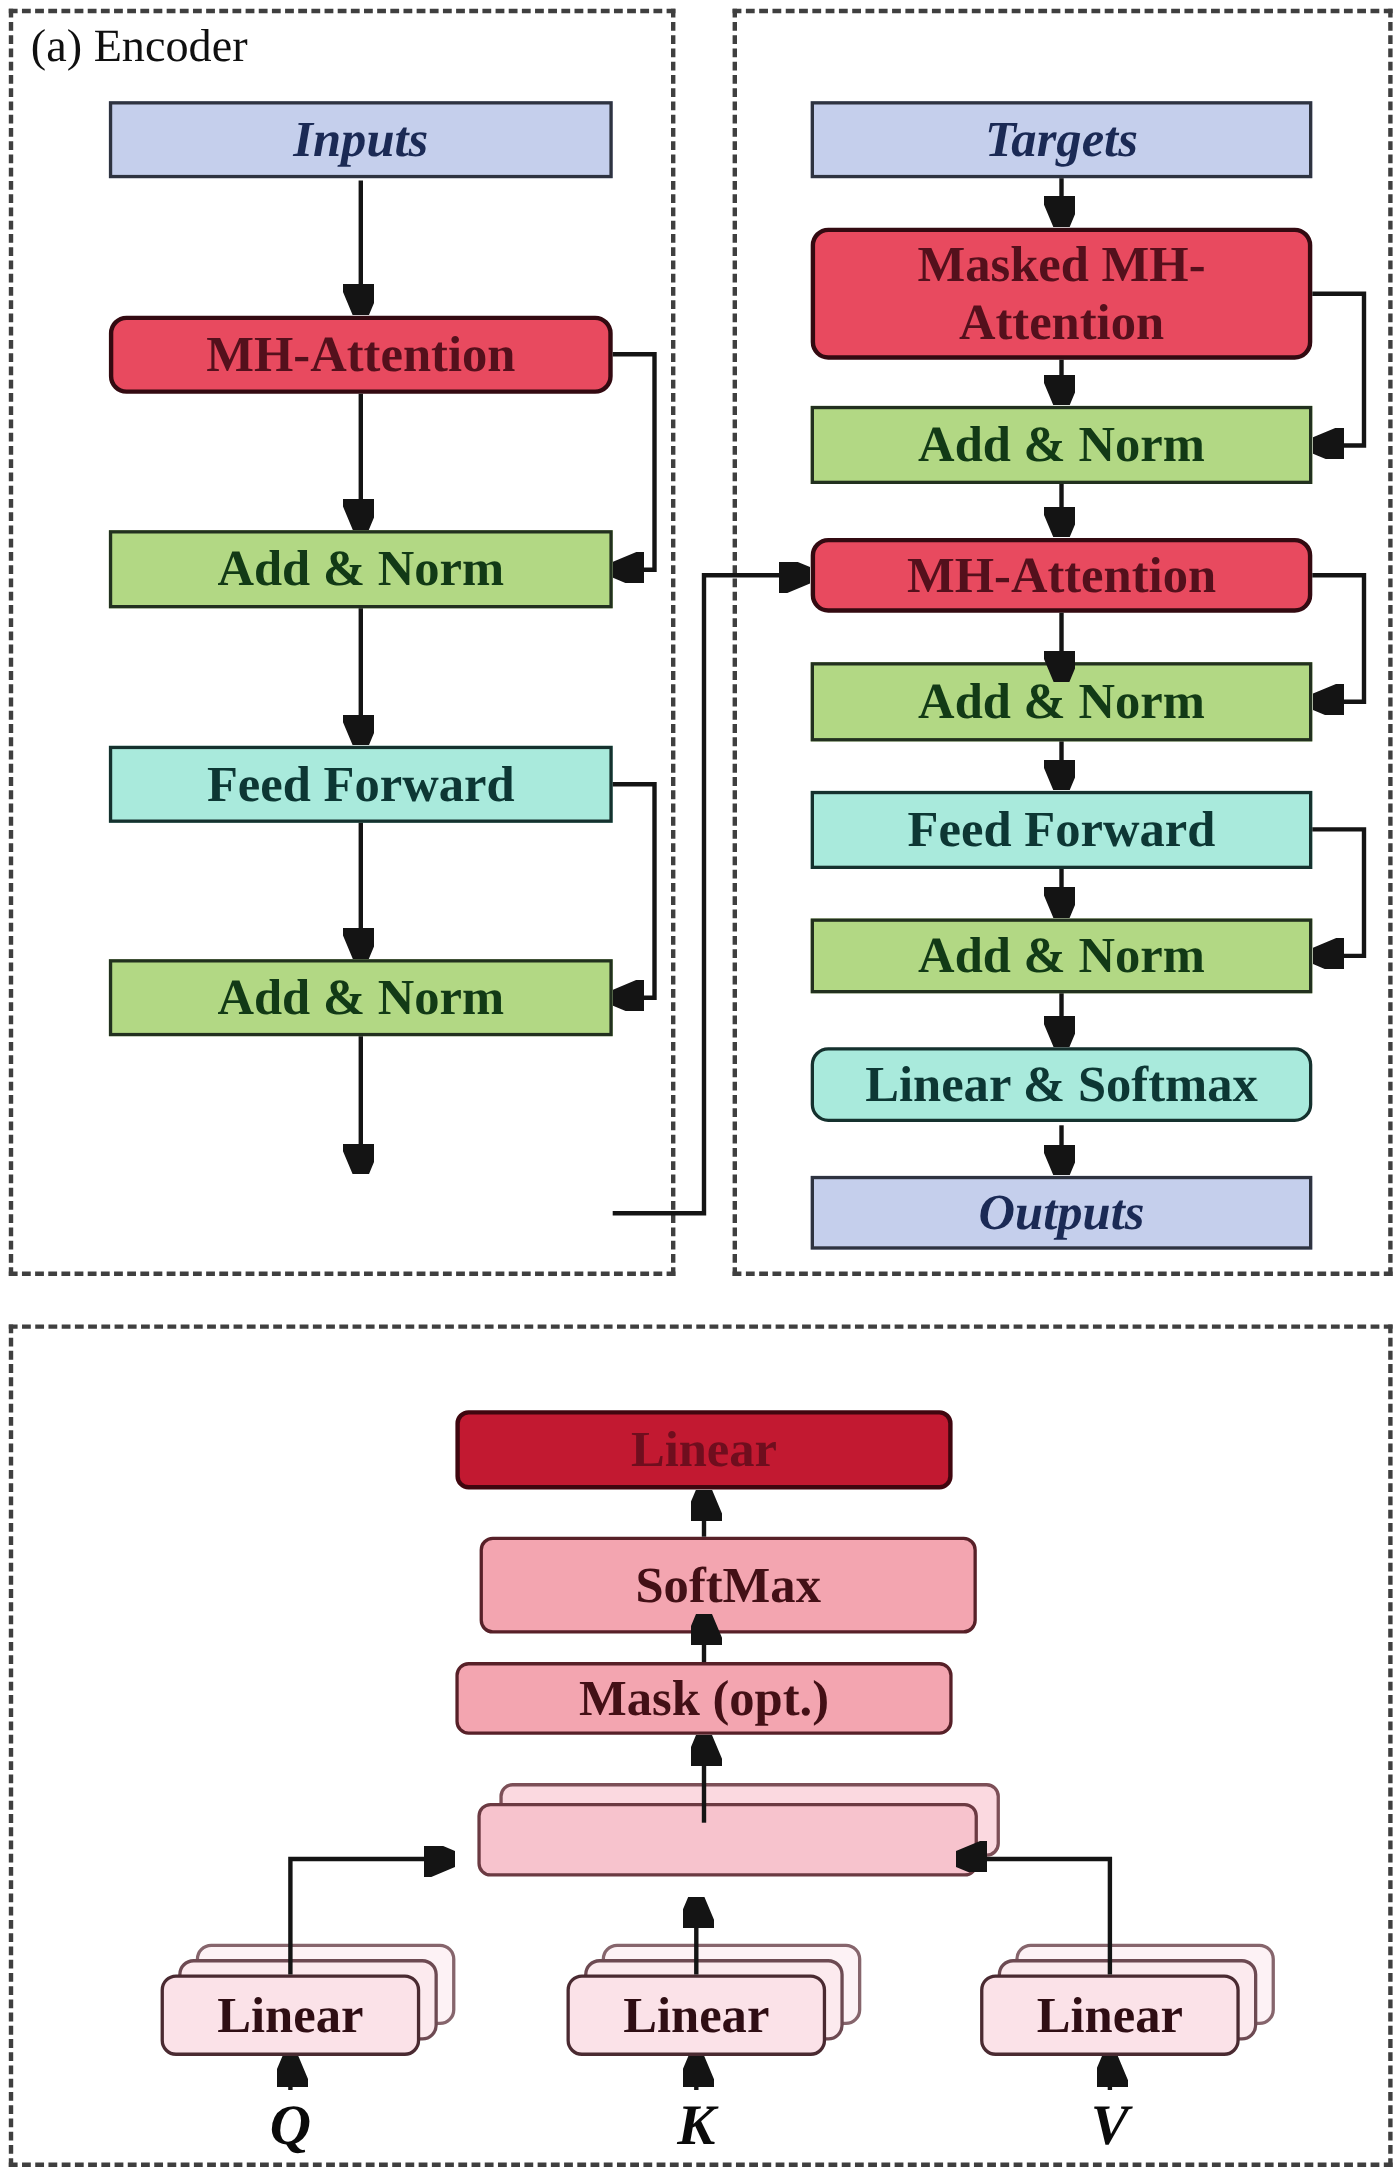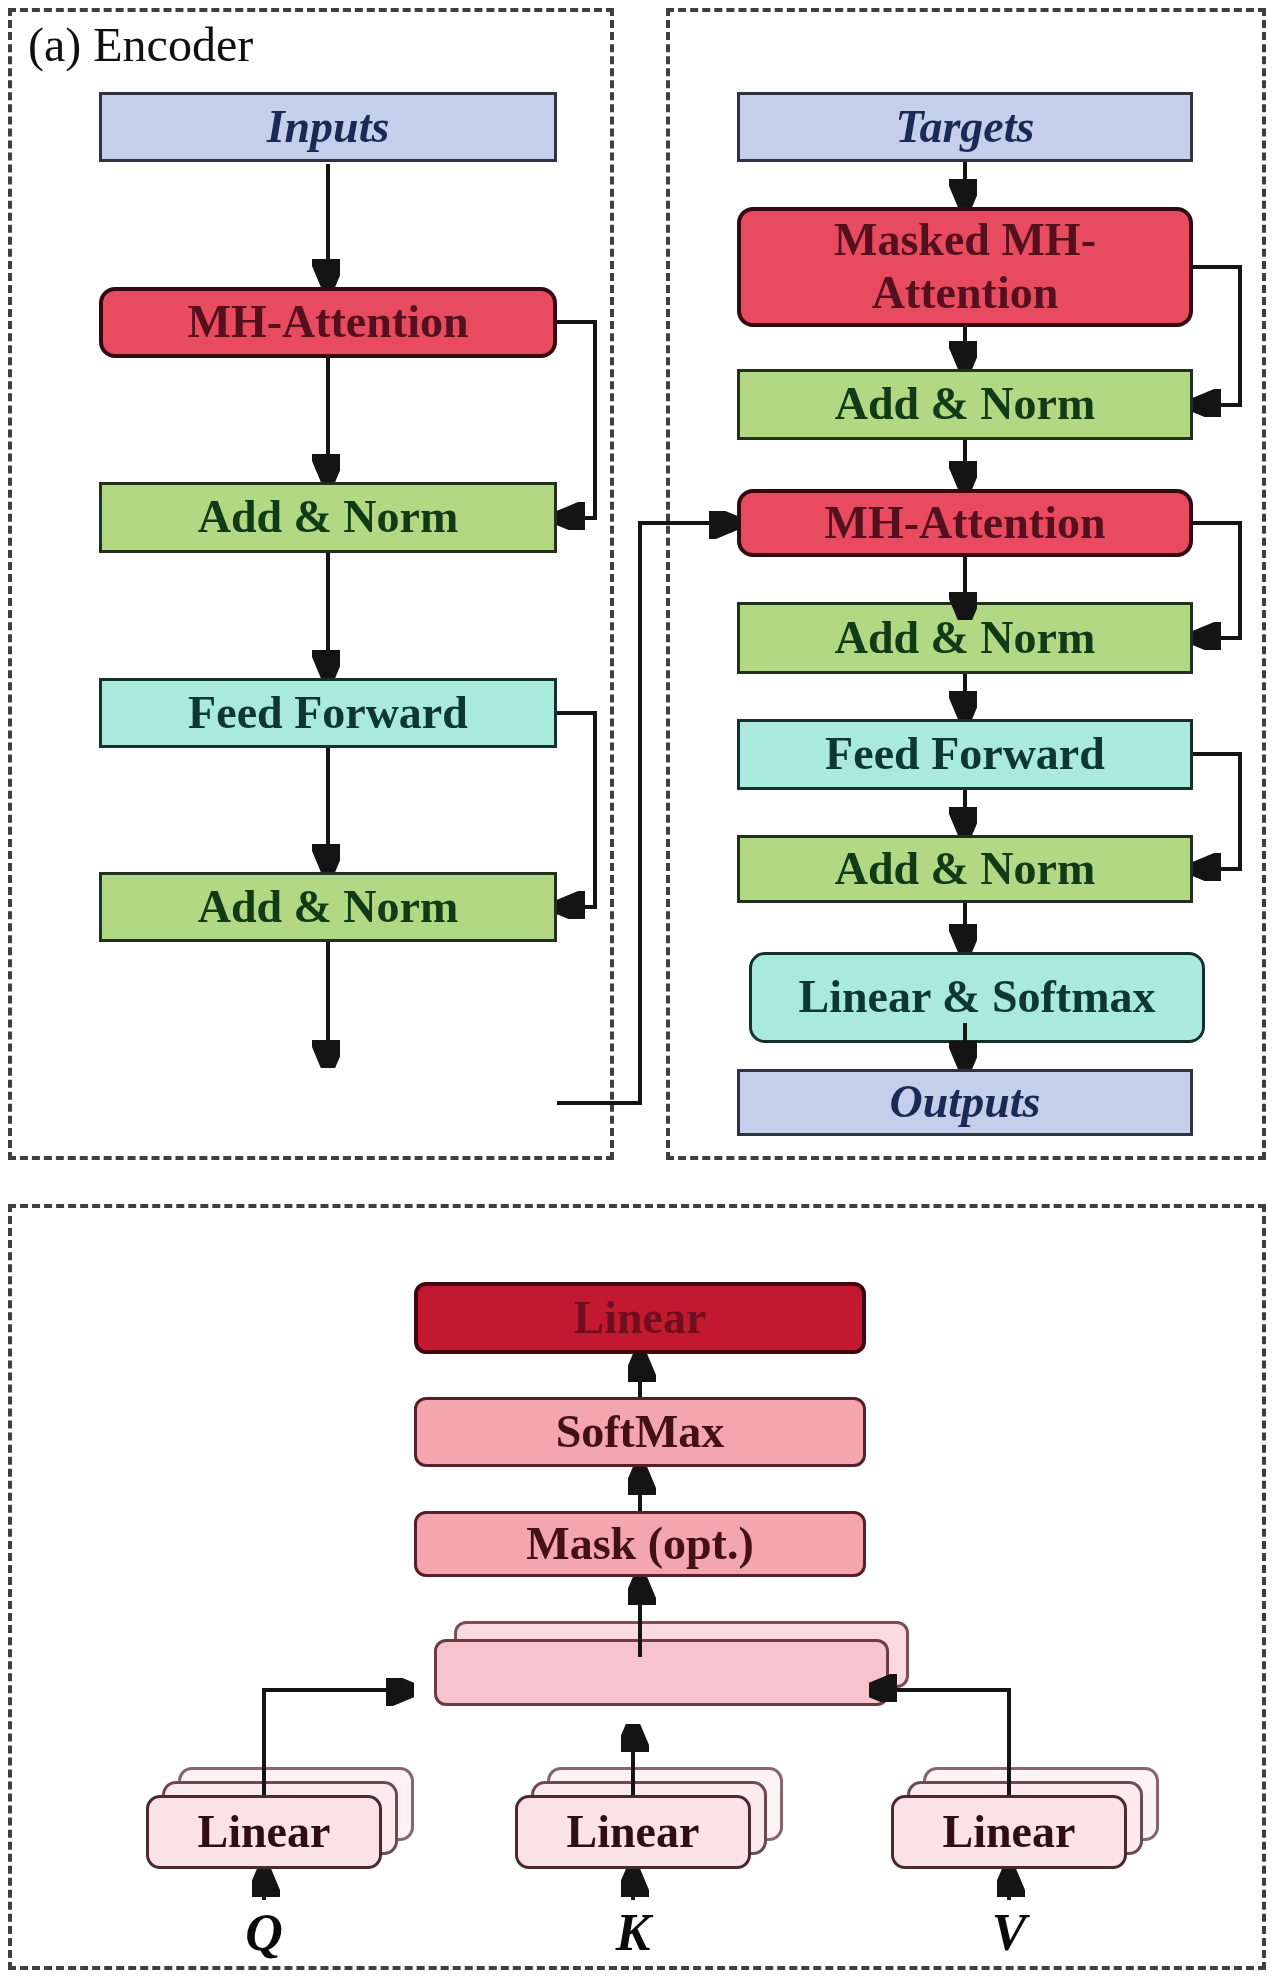--- a/index.html
+++ b/index.html
@@ -1,19 +1,19 @@
 <!DOCTYPE html>
 <html><head>
 <meta charset="utf-8">
 <style>
   html,body{margin:0;padding:0;background:#ffffff;}
   #canvas{position:relative;width:1273px;height:1980px;background:#ffffff;overflow:hidden;
           font-family:"Liberation Serif",serif;}
   .panel{position:absolute;border:4px dashed #3f3f3f;box-sizing:border-box;background:transparent;}
-  .ptitle{position:absolute;font-size:48px;color:#101010;white-space:nowrap;line-height:1.05;}
+  .ptitle{position:absolute;font-size:42px;color:#101010;white-space:nowrap;line-height:1.05;}
   .box{position:absolute;display:flex;align-items:center;justify-content:center;
        box-sizing:border-box;text-align:center;font-size:46px;font-weight:bold;line-height:1.15;}
   .io{background:#c5cfec;border:3px solid #2e3340;color:#1b2a55;font-style:italic;}
   .att{background:#e84a5f;border:4px solid #330a11;border-radius:16px;color:#54101c;}
   .norm{background:#b2d884;border:3px solid #22301f;color:#123a16;}
   .ff{background:#a9eadc;border:3px solid #15312e;color:#0d3734;}
   .round{border-radius:16px;}
   .c-dark{background:#c21931;border:4px solid #40060f;border-radius:12px;color:#6f0e1e;}
   .c-pink{background:#f3a5b0;border:3px solid #572028;border-radius:12px;color:#431016;}
   .c-pink-mid{background:#f7c3cd;border:3px solid #6b3a42;border-radius:12px;}
@@ -68,31 +68,31 @@
   </div>
   <div class="box norm" style="left:737px;top:602px;width:456px;height:72px;">
     <span>Add &amp; Norm</span>
   </div>
   <div class="box ff" style="left:737px;top:719px;width:456px;height:71px;">
     <span>Feed Forward</span>
   </div>
   <div class="box norm" style="left:737px;top:835px;width:456px;height:68px;">
     <span>Add &amp; Norm</span>
   </div>
-  <div class="box ff round" style="left:737px;top:952px;width:456px;height:91px;margin-left:12px;">
+  <div class="box ff round" style="left:737px;top:952px;width:456px;height:68px;">
     <span>Linear &amp; Softmax</span>
   </div>
   <div class="box io" style="left:737px;top:1069px;width:456px;height:67px;">
     <span>Outputs</span>
   </div>
 
   <div class="box c-dark" style="left:414px;top:1282px;width:452px;height:72px;">
     <span>Linear</span>
   </div>
-  <div class="box c-pink" style="left:414px;top:1397px;width:452px;height:70px;">
+  <div class="box c-pink" style="left:436px;top:1397px;width:452px;height:88px;">
     <span>SoftMax</span>
   </div>
   <div class="box c-pink" style="left:414px;top:1511px;width:452px;height:66px;align-items:center;">
     <span>Mask (opt.)</span>
   </div>
 
   <div class="box c-pink-back" style="left:454px;top:1621px;width:455px;height:67px;"></div>
   <div class="box c-pink-mid" style="left:434px;top:1639px;width:455px;height:67px;"></div>
 
   <div class="box c-light-back" style="left:178px;top:1767px;width:236px;height:74px;"></div>

